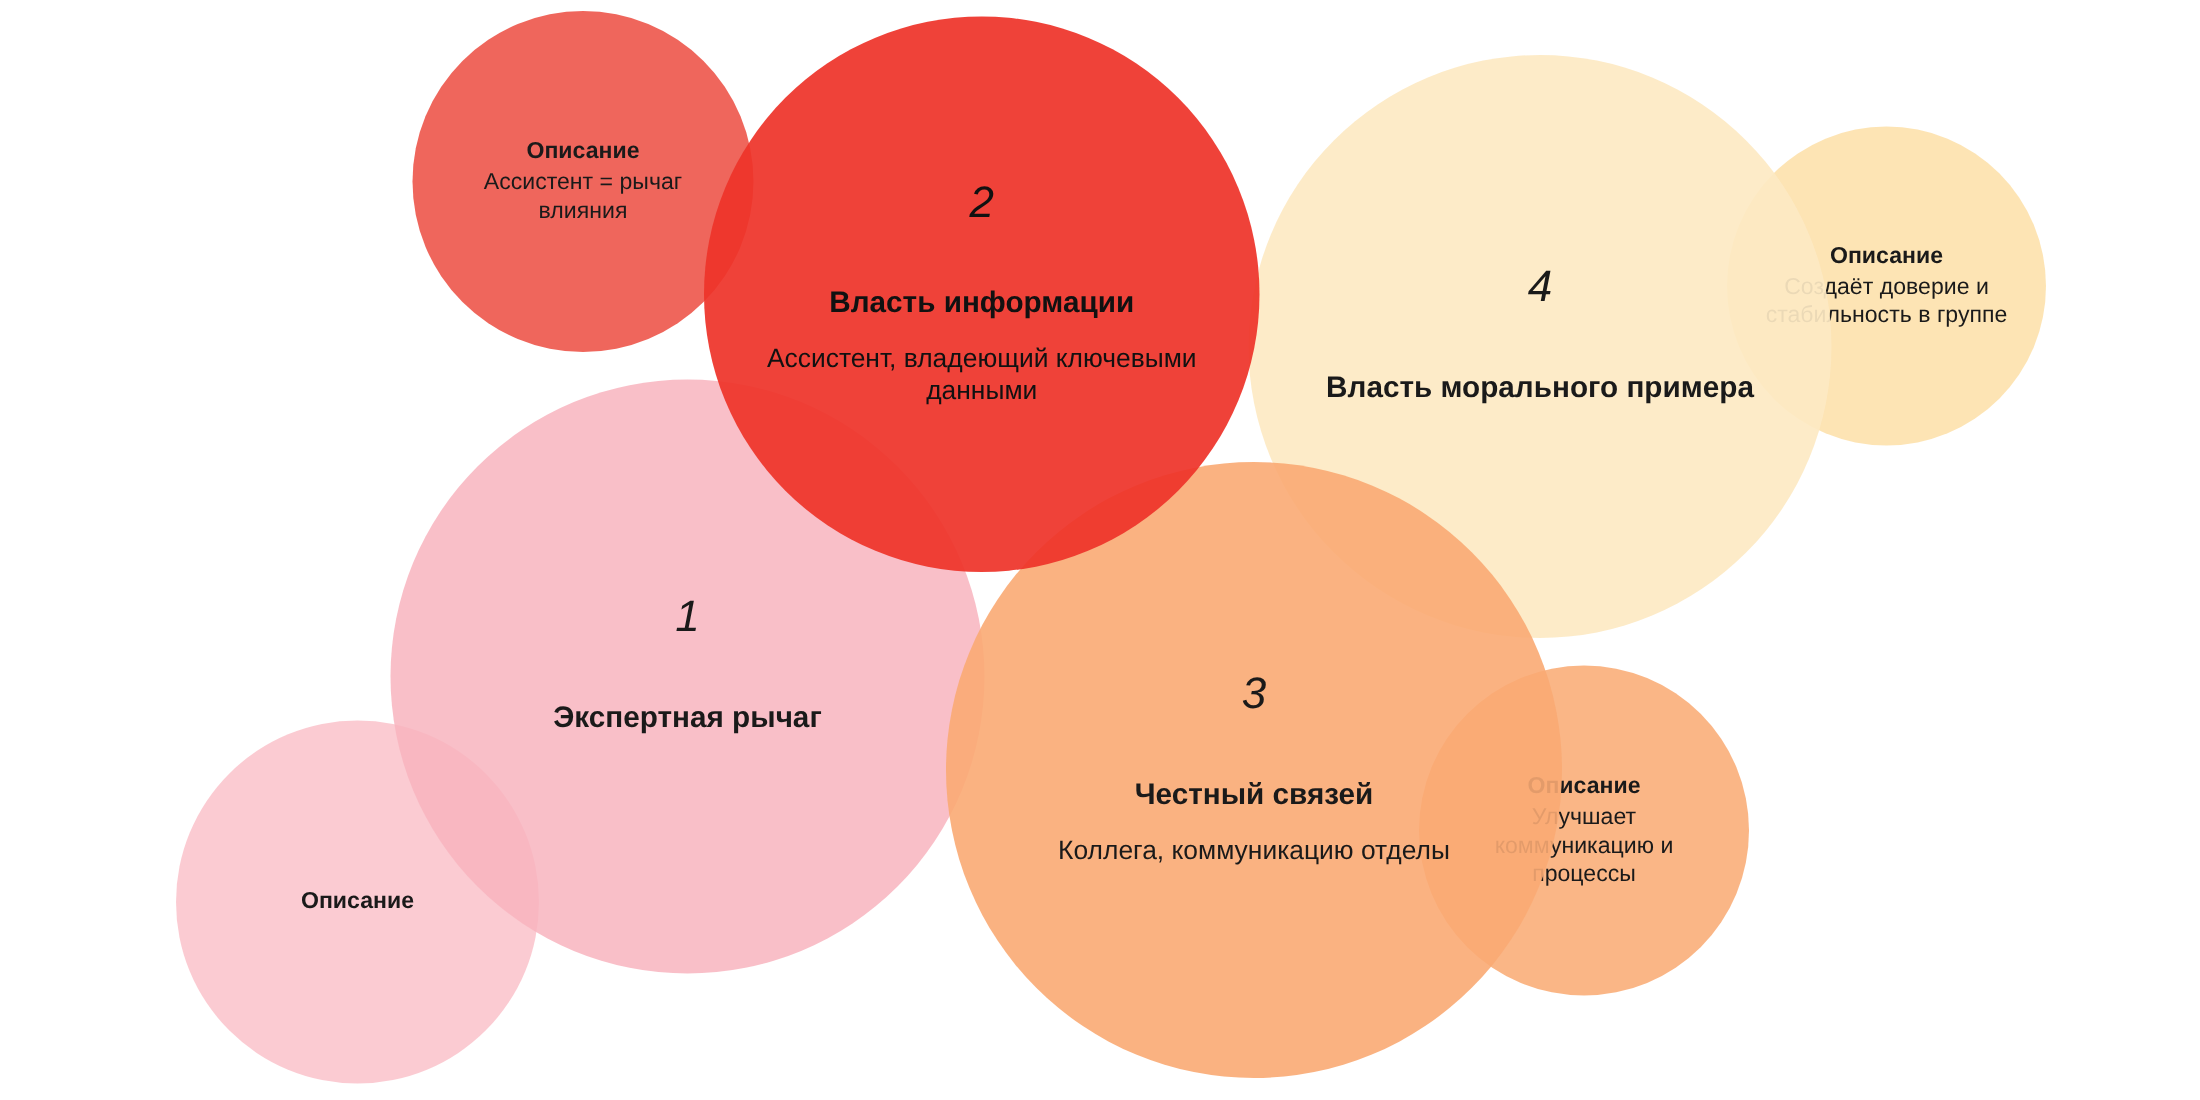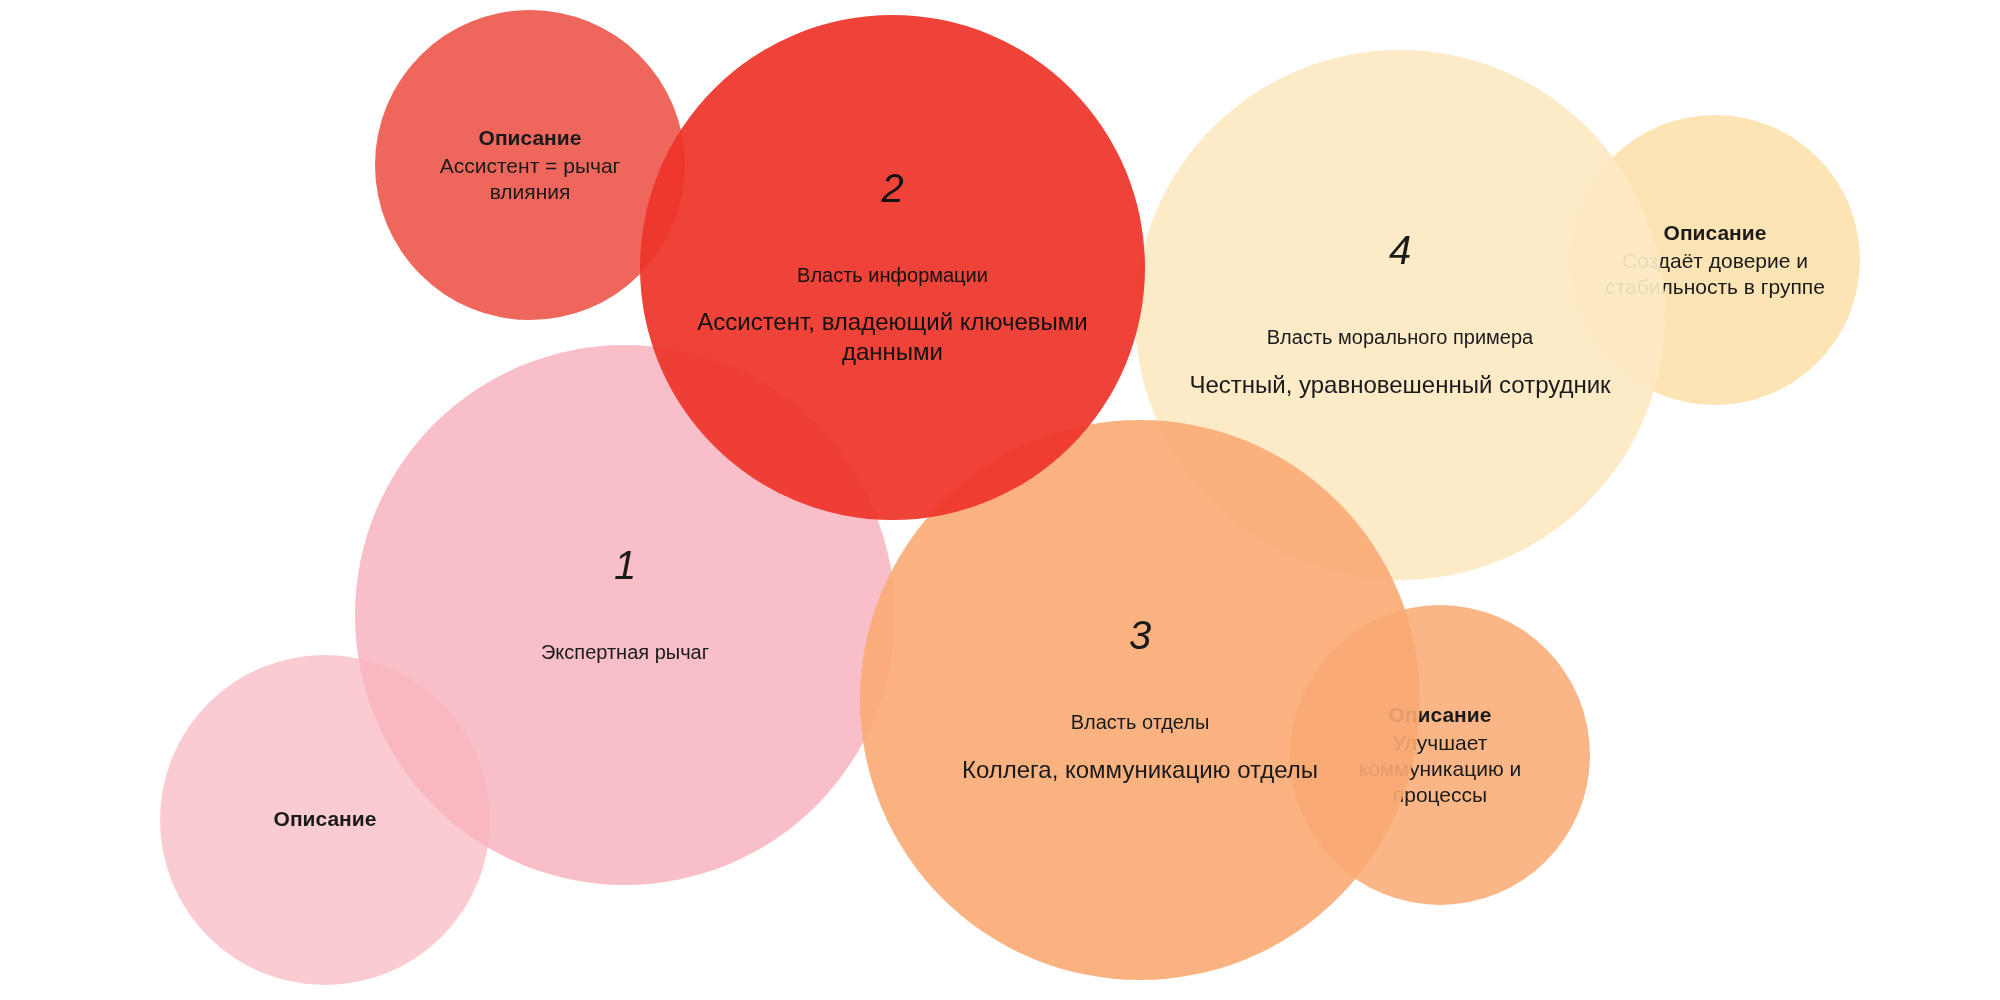--- a/index.html
+++ b/index.html
@@ -31,22 +31,22 @@
   
   .main .num {
     font-size: 40px;
     font-style: italic;
     font-weight: 400;
     color: #1a1a1a;
     line-height: 1;
     margin-bottom: 18px;
   }
   .main .title {
-    font-size: 20px;
-    font-weight: normal;
+    font-size: 27px;
+    font-weight: bold;
     line-height: 1.22;
     margin-bottom: 20px;
     max-width: 86%;
     margin-top: 37px;
   }
   .main .desc {
     font-size: 24px;
     font-weight: 400;
     line-height: 1.24;
     max-width: 80%;
@@ -128,40 +128,39 @@
 <div id="canvas">
 
   <div class="bubble sat" id="sat-4">
     <div class="sat-title">Описание</div>
     <div class="sat-desc">Создаёт доверие и стабильность в группе</div>
   </div>
 
   <div class="bubble main" id="bubble-4">
     <div class="num">4</div>
     <div class="title">Власть морального примера</div>
-    <div class="desc">Честный, уравновешенный сотрудник</div>
   </div>
 
   <div class="bubble sat" id="sat-1">
     <div class="sat-title">Описание</div>
   </div>
 
   <div class="bubble sat" id="sat-3">
     <div class="sat-title">Описание</div>
     <div class="sat-desc">Улучшает коммуникацию и процессы</div>
   </div>
 
   <div class="bubble main" id="bubble-1">
     <div class="num">1</div>
     <div class="title">Экспертная рычаг</div>
   </div>
 
   <div class="bubble main" id="bubble-3">
     <div class="num">3</div>
-    <div class="title">Власть отделы</div>
+    <div class="title">Честный связей</div>
     <div class="desc">Коллега, коммуникацию отделы</div>
   </div>
 
   <div class="bubble sat" id="sat-2">
     <div class="sat-title">Описание</div>
     <div class="sat-desc">Ассистент = рычаг влияния</div>
   </div>
 
   <div class="bubble main" id="bubble-2">
     <div class="num">2</div>

